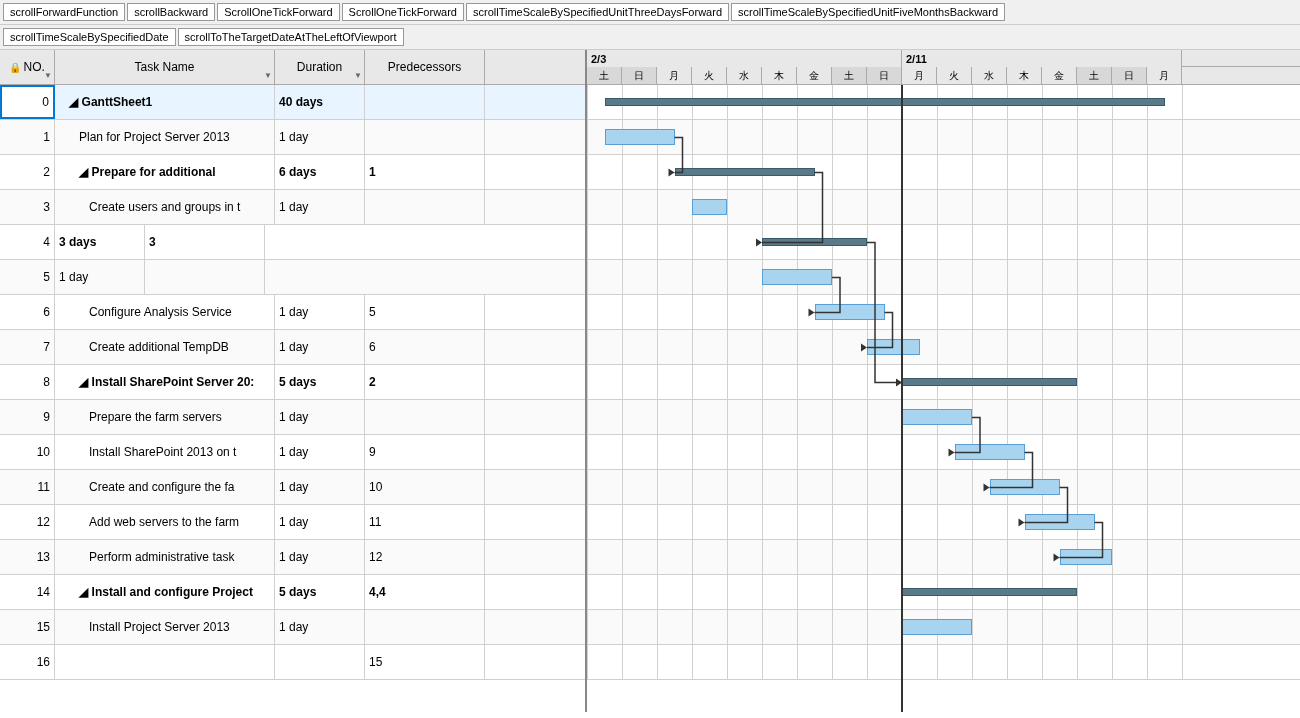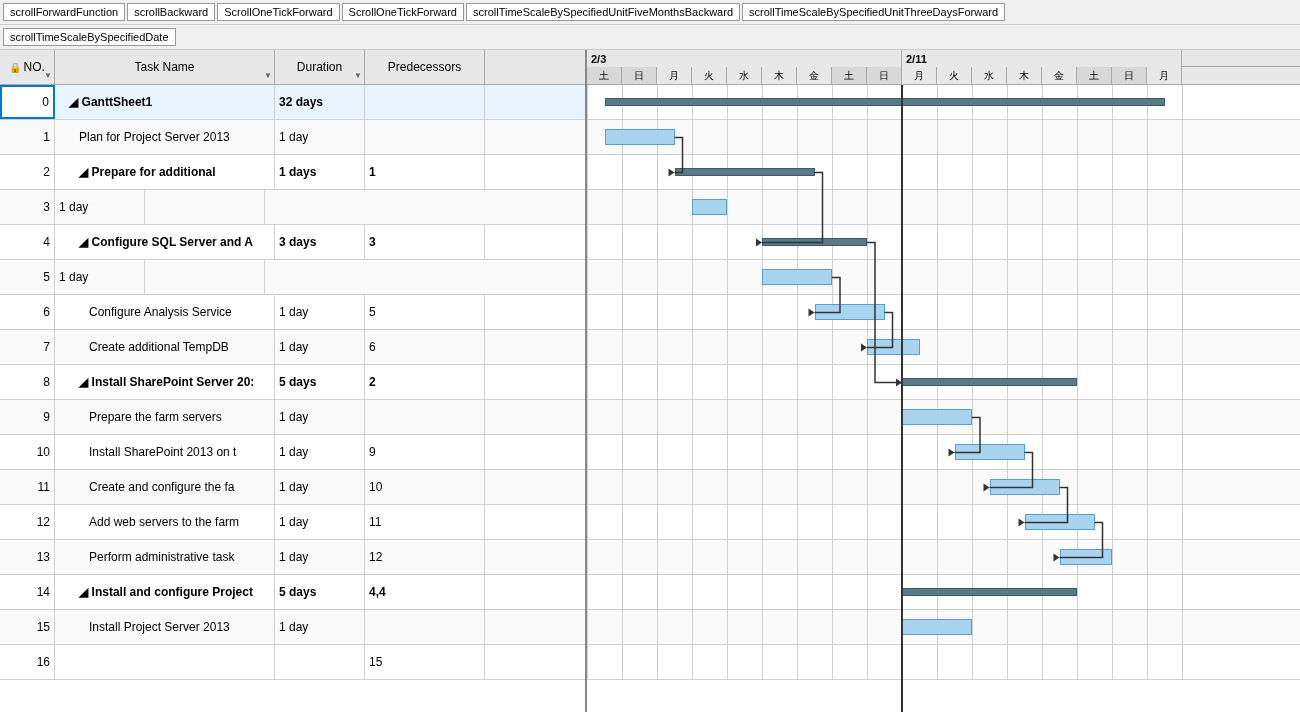--- a/index.html
+++ b/index.html
@@ -129,26 +129,27 @@
     .row-alt { background: #fafafa; }
   </style>
 </head>
 <body>
 
 <div class="toolbar-row1">
   <button class="toolbar-btn">scrollForwardFunction</button>
   <button class="toolbar-btn">scrollBackward</button>
   <button class="toolbar-btn">ScrollOneTickForward</button>
   <button class="toolbar-btn">ScrollOneTickForward</button>
+  <button class="toolbar-btn">scrollTimeScaleBySpecifiedUnitThreeDaysForward</button>
   <button class="toolbar-btn">scrollTimeScaleBySpecifiedUnitFiveMonthsBackward</button>
-  <button class="toolbar-btn">scrollTimeScaleBySpecifiedUnitThreeDaysForward</button>
 </div>
 
 <div class="toolbar-row2">
   <button class="toolbar-btn">scrollTimeScaleBySpecifiedDate</button>
+  <button class="toolbar-btn">scrollToTheTargetDateAtTheLeftOfViewport</button>
 </div>
 
 <div class="main-area">
 
   <div class="grid-panel">
 
     <div class="grid-header">
       <div class="grid-header-cell col-no">
         <span class="lock-icon">🔒</span>
         <span>NO.</span>
@@ -165,50 +166,50 @@
       <div class="grid-header-cell col-predecessors">
         <span>Predecessors</span>
       </div>
     </div>
 
     <div class="grid-body" id="grid-body">
     <div class="grid-row summary-row selected">
           <div class="grid-cell col-no cell-no">0</div>
           <div class="grid-cell col-taskname cell-taskname">&nbsp;&nbsp;&nbsp;<strong>◢ GanttSheet1</strong></div>
           <div class="grid-cell col-duration cell-duration">
-            <strong>32 days</strong>
+            <strong>40 days</strong>
           </div>
           <div class="grid-cell col-predecessors cell-predecessors">
             <strong></strong>
           </div>
         </div>
         <div class="grid-row row-alt">
           <div class="grid-cell col-no cell-no">1</div>
           <div class="grid-cell col-taskname cell-taskname">&nbsp;&nbsp;&nbsp;&nbsp;&nbsp;&nbsp;Plan for Project Server 2013</div>
           <div class="grid-cell col-duration cell-duration">1 day</div>
           <div class="grid-cell col-predecessors cell-predecessors"></div>
         </div>
         <div class="grid-row summary-row">
           <div class="grid-cell col-no cell-no">2</div>
           <div class="grid-cell col-taskname cell-taskname">&nbsp;&nbsp;&nbsp;&nbsp;&nbsp;&nbsp;<strong>◢ Prepare for additional</strong></div>
           <div class="grid-cell col-duration cell-duration">
-            <strong>1 days</strong>
+            <strong>6 days</strong>
           </div>
           <div class="grid-cell col-predecessors cell-predecessors">
             <strong>1</strong>
           </div>
         </div>
         <div class="grid-row row-alt">
           <div class="grid-cell col-no cell-no">3</div>
+          <div class="grid-cell col-taskname cell-taskname">&nbsp;&nbsp;&nbsp;&nbsp;&nbsp;&nbsp;&nbsp;&nbsp;&nbsp;Create users and groups in t</div>
           <div class="grid-cell col-duration cell-duration">1 day</div>
           <div class="grid-cell col-predecessors cell-predecessors"></div>
         </div>
         <div class="grid-row summary-row">
           <div class="grid-cell col-no cell-no">4</div>
-          <div class="grid-cell col-taskname cell-taskname">&nbsp;&nbsp;&nbsp;&nbsp;&nbsp;&nbsp;<strong>◢ Configure SQL Server and A</strong></div>
           <div class="grid-cell col-duration cell-duration">
             <strong>3 days</strong>
           </div>
           <div class="grid-cell col-predecessors cell-predecessors">
             <strong>3</strong>
           </div>
         </div>
         <div class="grid-row row-alt">
           <div class="grid-cell col-no cell-no">5</div>
           <div class="grid-cell col-duration cell-duration">1 day</div>

